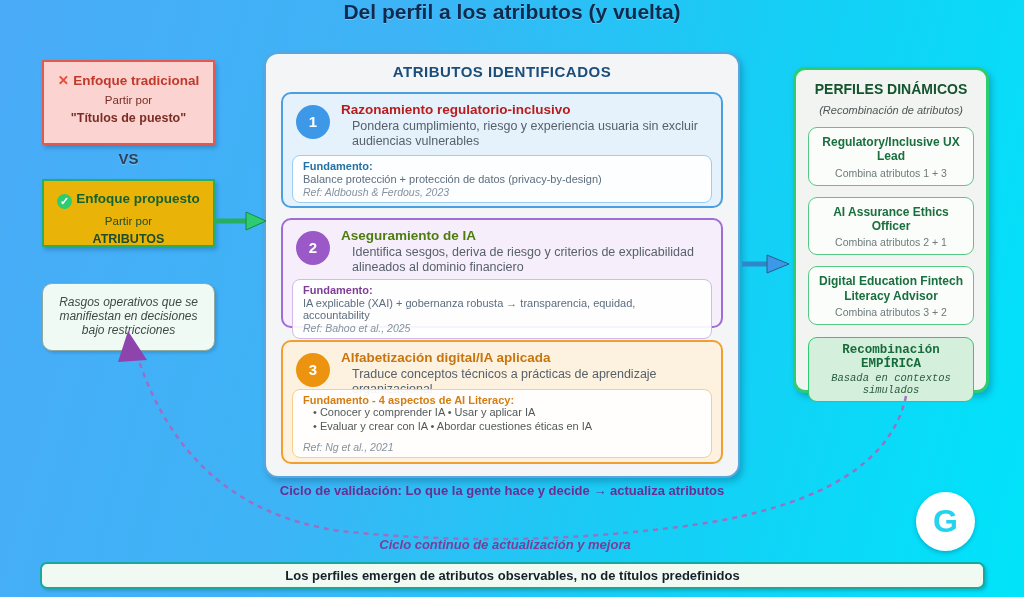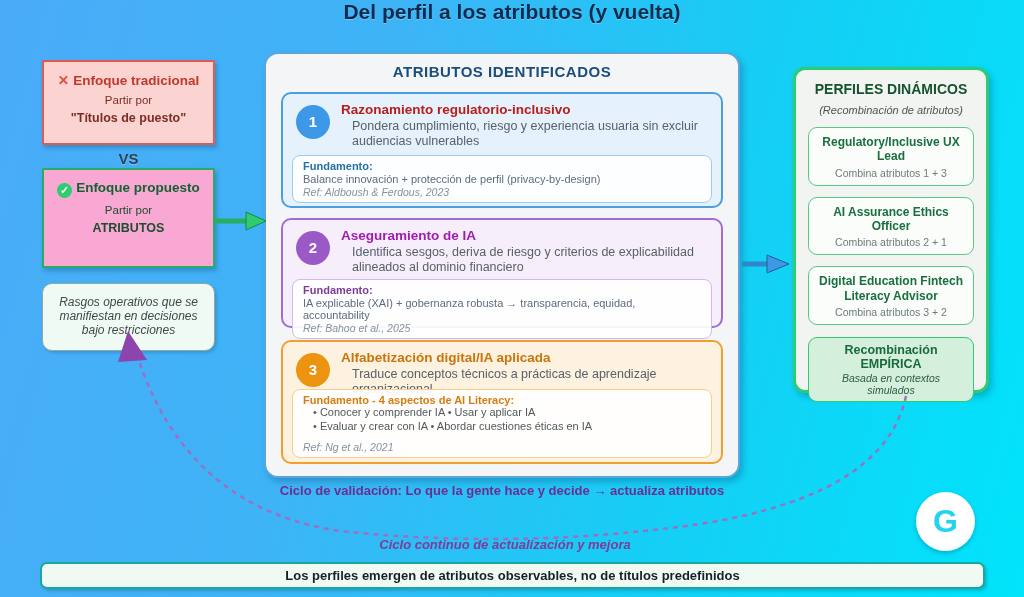--- a/index.html
+++ b/index.html
@@ -27,21 +27,21 @@
   .lbox .sub { font-size:11.5px; margin-top:6px; }
   .lbox .val { font-size:12.5px; font-weight:bold; margin-top:5px; }
   .box-trad { top:60px; height:85px; background:#fbd3d0; border:2.5px solid #e05a50; }
   .box-trad .ttl { color:#c0392b; }
   .box-trad .sub, .box-trad .val { color:#7b2d25; }
   .vs-label {
     left:42px; top:150px; width:173px; text-align:center;
     font-size:15px; font-weight:bold; color:#2e4053;
     text-shadow:0 1px 1px rgba(255,255,255,0.3);
   }
-  .box-prop { top:168px; height:100px; background:#f9a8d4; border:2.5px solid #27ae60; }
+  .box-prop { top:179px; height:68px; background:#eab308; border:2.5px solid #27ae60; }
   .box-prop .ttl { color:#14632f; }
   .box-prop .sub, .box-prop .val { color:#1d4d2c; }
   .icon-x { color:#e74c3c; font-weight:bold; margin-right:4px; }
   .icon-check {
     display:inline-block; width:15px; height:15px; border-radius:50%;
     background:#2ecc71; color:#fff; font-size:11px; line-height:15px;
     text-align:center; margin-right:4px; vertical-align:-2px; font-weight:bold;
   }
   .note-box {
     left:42px; top:283px; width:173px; height:68px;
@@ -78,21 +78,21 @@
   .fundbox .fref { font-size:10.5px; color:#85929e; font-style:italic; margin-top:1px; }
 
   .card-blue { top:92px; height:116px; background:#e5f2fc; border:2px solid #4a9fe0; }
   .card-blue .num { background:#3d98e8; }
   .card-blue .ttl { color:#b91c1c; }
   .card-blue .fundbox { top:61px; border:1.5px solid #9ecdf0; }
   .card-blue .flabel { color:#2471a3; }
 
   .card-purple { top:218px; height:110px; background:#f6effb; border:2px solid #a06cd5; }
   .card-purple .num { background:#9b59c8; }
-  .card-purple .ttl { color:#a21caf; }
+  .card-purple .ttl { color:#4d7c0f; }
   .card-purple .fundbox { top:59px; border:1.5px solid #d3b8e8; }
   .card-purple .flabel { color:#7d3c98; }
 
   .card-orange { top:340px; height:124px; background:#fdf2df; border:2px solid #f0a030; }
   .card-orange .num { background:#ec940f; }
   .card-orange .ttl { color:#c9750f; }
   .card-orange .fundbox { top:47px; border:1.5px solid #f6d08a; }
   .card-orange .flabel { color:#d57d12; }
   .card-orange .fbullet { font-size:11px; color:#515a5a; padding-left:10px; line-height:1.25; }
   .card-orange .fref { margin-top:7px; }
@@ -113,20 +113,21 @@
   .right-sub { font-size:11px; font-style:italic; color:#4d5656; margin-top:6px; }
   .profile-card {
     margin-top:11px; background:#fbfdfb; border:1.5px solid #58c984; border-radius:9px;
     padding:7px 4px 6px 4px;
   }
   .profile-card .pname { font-size:12px; font-weight:bold; color:#196f3d; line-height:1.2; }
   .profile-card .pcombo { font-size:10.5px; color:#6d7b7b; margin-top:3px; }
   .highlight-card {
     margin-top:12px; background:#d5efdd; border:1.5px solid #2ecc71; border-radius:9px;
     padding:5px 20px;
+    font-family:Liberation Mono, monospace;
   }
   .highlight-card .hname { font-size:12.5px; font-weight:bold; color:#176b3a; }
   .highlight-card .hsub { font-size:10.5px; font-style:italic; color:#2d5c40; margin-top:1px; }
 
   
   .cycle-text {
     left:295px; top:537px; width:420px; text-align:center;
     font-size:13px; font-weight:bold; font-style:italic; color:#7d3c98;
   }
   .banner {
@@ -173,21 +174,21 @@
 <div class="abs center-title">ATRIBUTOS IDENTIFICADOS</div>
 
 <div class="abs acard card-blue">
   <div class="num">1</div>
   <div class="body">
     <div class="ttl">Razonamiento regulatorio-inclusivo</div>
     <div class="desc">Pondera cumplimiento, riesgo y experiencia usuaria sin excluir audiencias vulnerables</div>
   </div>
   <div class="fundbox">
     <div class="flabel">Fundamento:</div>
-    <div class="ftext">Balance innovación + protección de perfil (privacy-by-design)</div>
+    <div class="ftext">Balance protección + protección de datos (privacy-by-design)</div>
     <div class="fref">Ref: Aldboush &amp; Ferdous, 2023</div>
   </div>
 </div>
 
 <div class="abs acard card-purple">
   <div class="num">2</div>
   <div class="body">
     <div class="ttl">Aseguramiento de IA</div>
     <div class="desc">Identifica sesgos, deriva de riesgo y criterios de explicabilidad alineados al dominio financiero</div>
   </div>

